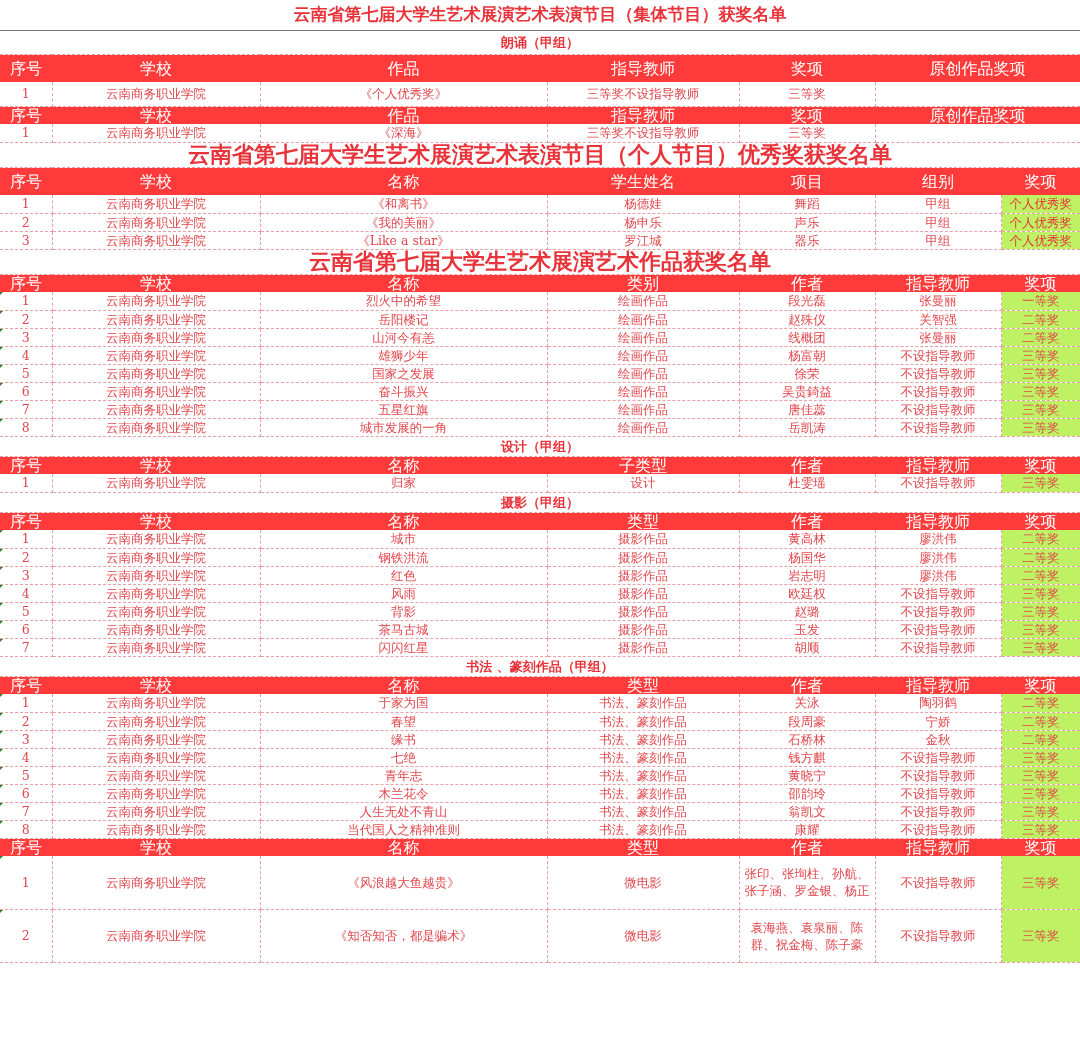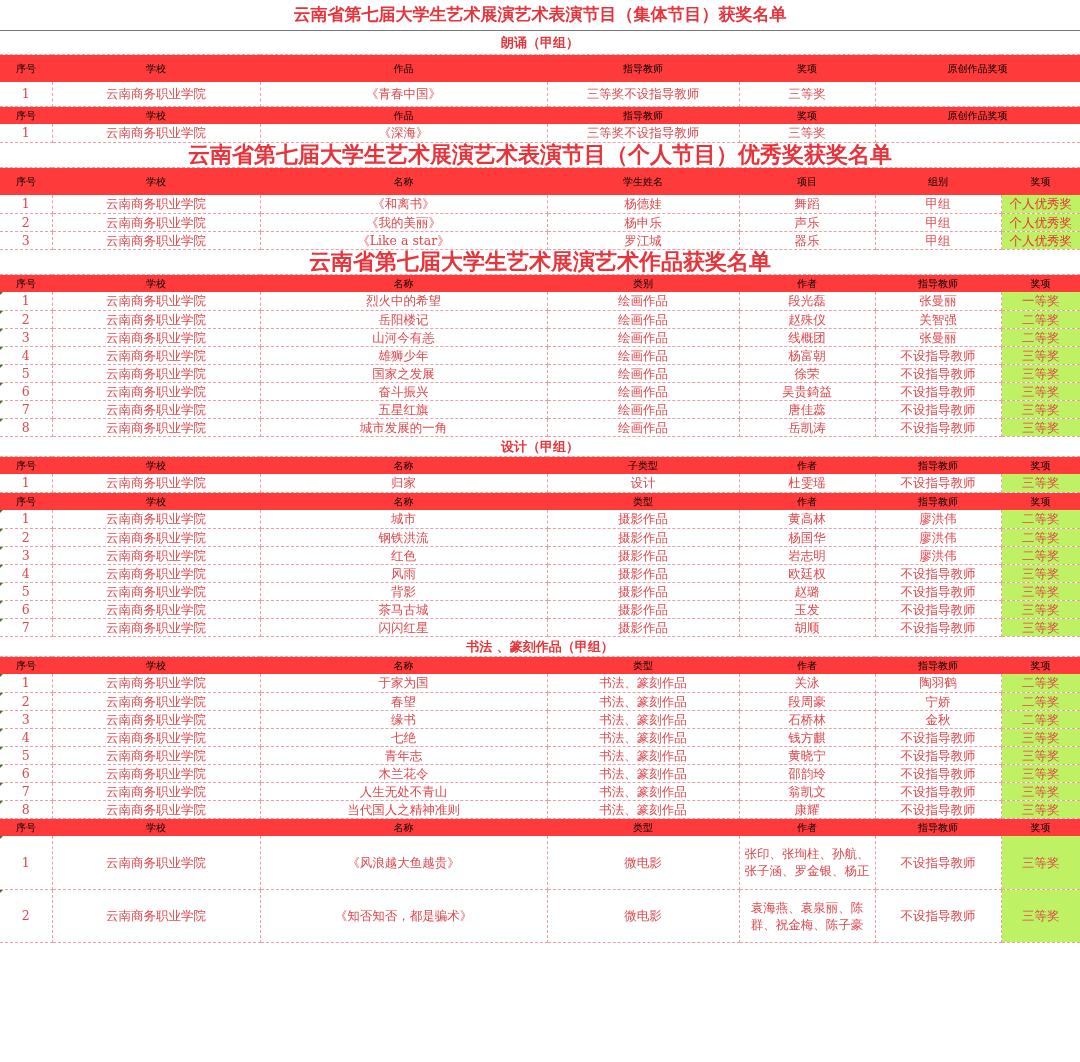--- a/index.html
+++ b/index.html
@@ -8,21 +8,21 @@
   .page { width: 1080px; position: relative; }
   table { width: 1080px; border-collapse: collapse; table-layout: fixed; }
   td { text-align: center; vertical-align: middle; font-size: 12.5px; line-height: 17px; white-space: nowrap; overflow: hidden;
        border-bottom: 1px dashed #e8a0a4; border-right: 1px dashed #e8a0a4; color: #e0474c; padding: 0; }
   td:last-child { border-right: none; }
   .title-row td { font-family: "DejaVu Sans", "Liberation Sans", sans-serif; font-weight: bold; color: #e8333a; border-right: none; }
   .title-main td { font-size: 17px; height: 30px; border-bottom: 1px solid #777; }
   .title-mid td { font-size: 22px; height: 25px; border-bottom: 1px dashed #e8a0a4; }
   .sub-row td { font-family: "DejaVu Sans", "Liberation Sans", sans-serif; font-weight: bold; font-size: 13px; color: #e8333a; border-right: none; height: 24px; }
   .sub-row.short td { height: 20px; }
-  .head-row td { background: #fe3a3a; color: #000000; font-size: 10px; border-right: none; border-bottom: none; }
+  .head-row td { background: #fe3a3a; color: #ffffff; font-size: 16px; border-right: none; border-bottom: none; }
   .head-row.tall td { height: 28px; }
   .head-row.short td { height: 18px; }
   .data-row td { height: 18px; }
   .data-row.tall td { height: 24px; }
   .data-row.multi td { height: 53px; line-height: 17px; white-space: normal; }
   td.award { background: #bef264; }
   td.award.bright { color: #e8333a; }
   .marker { position: relative; }
   .marker::before { content: ""; position: absolute; left: 0; top: 0; width: 0; height: 0;
     border-top: 3px solid #2d7d2d; border-right: 3px solid transparent; }
@@ -52,21 +52,21 @@
           <td>序号</td>
           <td>学校</td>
           <td>作品</td>
           <td>指导教师</td>
           <td>奖项</td>
           <td colspan="2">原创作品奖项</td>
         </tr>
         <tr class="data-row tall">
           <td>1</td>
           <td>云南商务职业学院</td>
-          <td>《青春中国》</td>
+          <td>《个人优秀奖》</td>
           <td>三等奖不设指导教师</td>
           <td>三等奖</td>
           <td colspan="2"></td>
         </tr>
         <tr class="head-row short">
           <td>序号</td>
           <td>学校</td>
           <td>作品</td>
           <td>指导教师</td>
           <td>奖项</td>
@@ -217,20 +217,23 @@
         </tr>
         <tr class="data-row ">
           <td>1</td>
           <td>云南商务职业学院</td>
           <td>归家</td>
           <td>设计</td>
           <td>杜雯瑶</td>
           <td>不设指导教师</td>
           <td class="award">三等奖</td>
         </tr>
+        <tr class="sub-row short">
+          <td colspan="7">摄影（甲组）</td>
+        </tr>
         <tr class="head-row short">
           <td>序号</td>
           <td>学校</td>
           <td>名称</td>
           <td>类型</td>
           <td>作者</td>
           <td>指导教师</td>
           <td>奖项</td>
         </tr>
         <tr class="data-row ">

